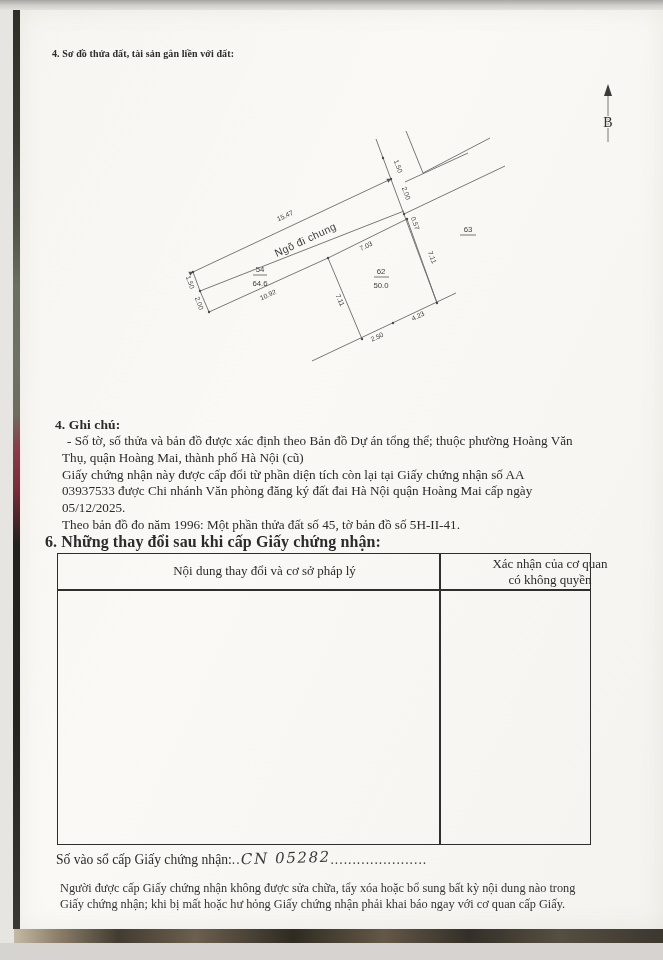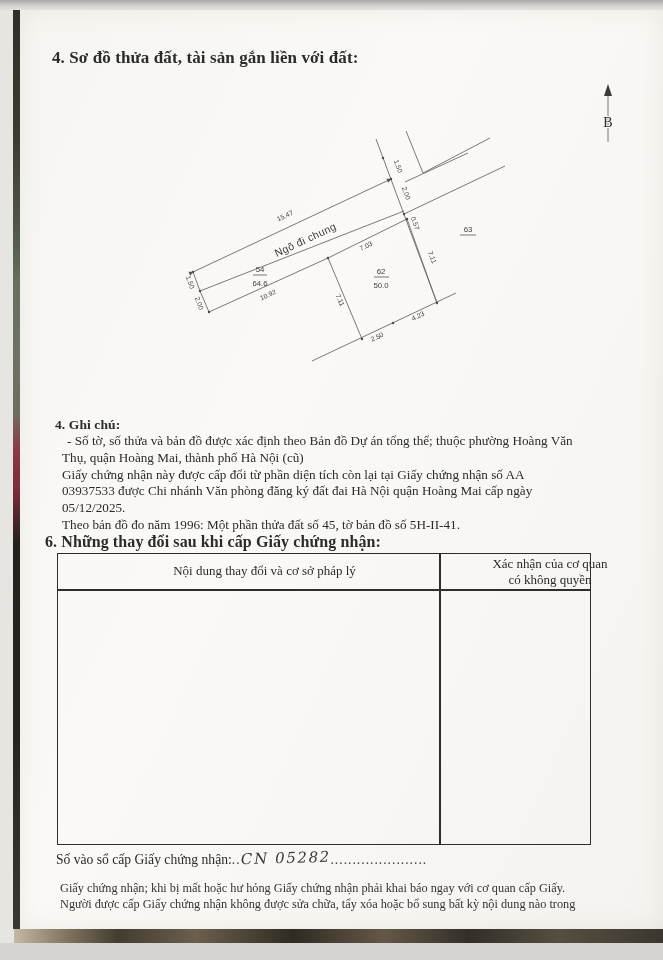--- a/index.html
+++ b/index.html
@@ -26,21 +26,21 @@
   .bottom-strip{
     position:absolute;left:14px;top:929px;width:649px;height:14px;
     background:linear-gradient(90deg,
       #c4baa4 0%,#8a7d68 7%,#423c30 16%,#6b5f4e 28%,#2f2b22 43%,
       #645847 57%,#332f28 70%,#554e41 84%,#3c372f 100%);
     filter:blur(0.6px);
   }
   .below-strip{position:absolute;left:0;top:943px;width:663px;height:17px;background:#d6d4d1;}
 
   .t{position:absolute;white-space:nowrap;}
-  .sec-title{font-size:17px;font-weight:bold;letter-spacing:0.1px;}
+  .sec-title{font-size:10px;font-weight:bold;letter-spacing:0.1px;}
   .notes{position:absolute;left:62px;top:433px;width:545px;}
   .notes .line{font-size:13.2px;line-height:16.8px;white-space:nowrap;}
   .notes .line:first-child{padding-left:5px;}
 
   .table{
     position:absolute;left:57px;top:553px;width:534px;height:292px;
     border:1.6px solid #2e2e2e;box-sizing:border-box;
   }
   .table .divider{position:absolute;left:381px;top:0;bottom:0;width:1.6px;background:#2e2e2e;}
   .table .header-sep{position:absolute;left:0;right:0;top:35px;height:1.6px;background:#2e2e2e;}
@@ -168,16 +168,16 @@
       <div>Xác nhận của cơ quan</div>
       <div>có không quyền</div>
     </div>
   </div>
 
   <div class="registry">
     <span>Số vào sổ cấp Giấy chứng nhận:</span><span class="dots">..</span><span class="hand">CN 05282</span><span class="dots">......................</span>
   </div>
 
   <div class="foot-note">
+    <div class="line">Người được cấp Giấy chứng nhận không được sửa chữa, tẩy xóa hoặc bổ sung bất kỳ nội dung nào trong</div>
     <div class="line">Giấy chứng nhận; khi bị mất hoặc hư hỏng Giấy chứng nhận phải khai báo ngay với cơ quan cấp Giấy.</div>
-    <div class="line">Người được cấp Giấy chứng nhận không được sửa chữa, tẩy xóa hoặc bổ sung bất kỳ nội dung nào trong</div>
   </div>
 </div>
 
 </body></html>

